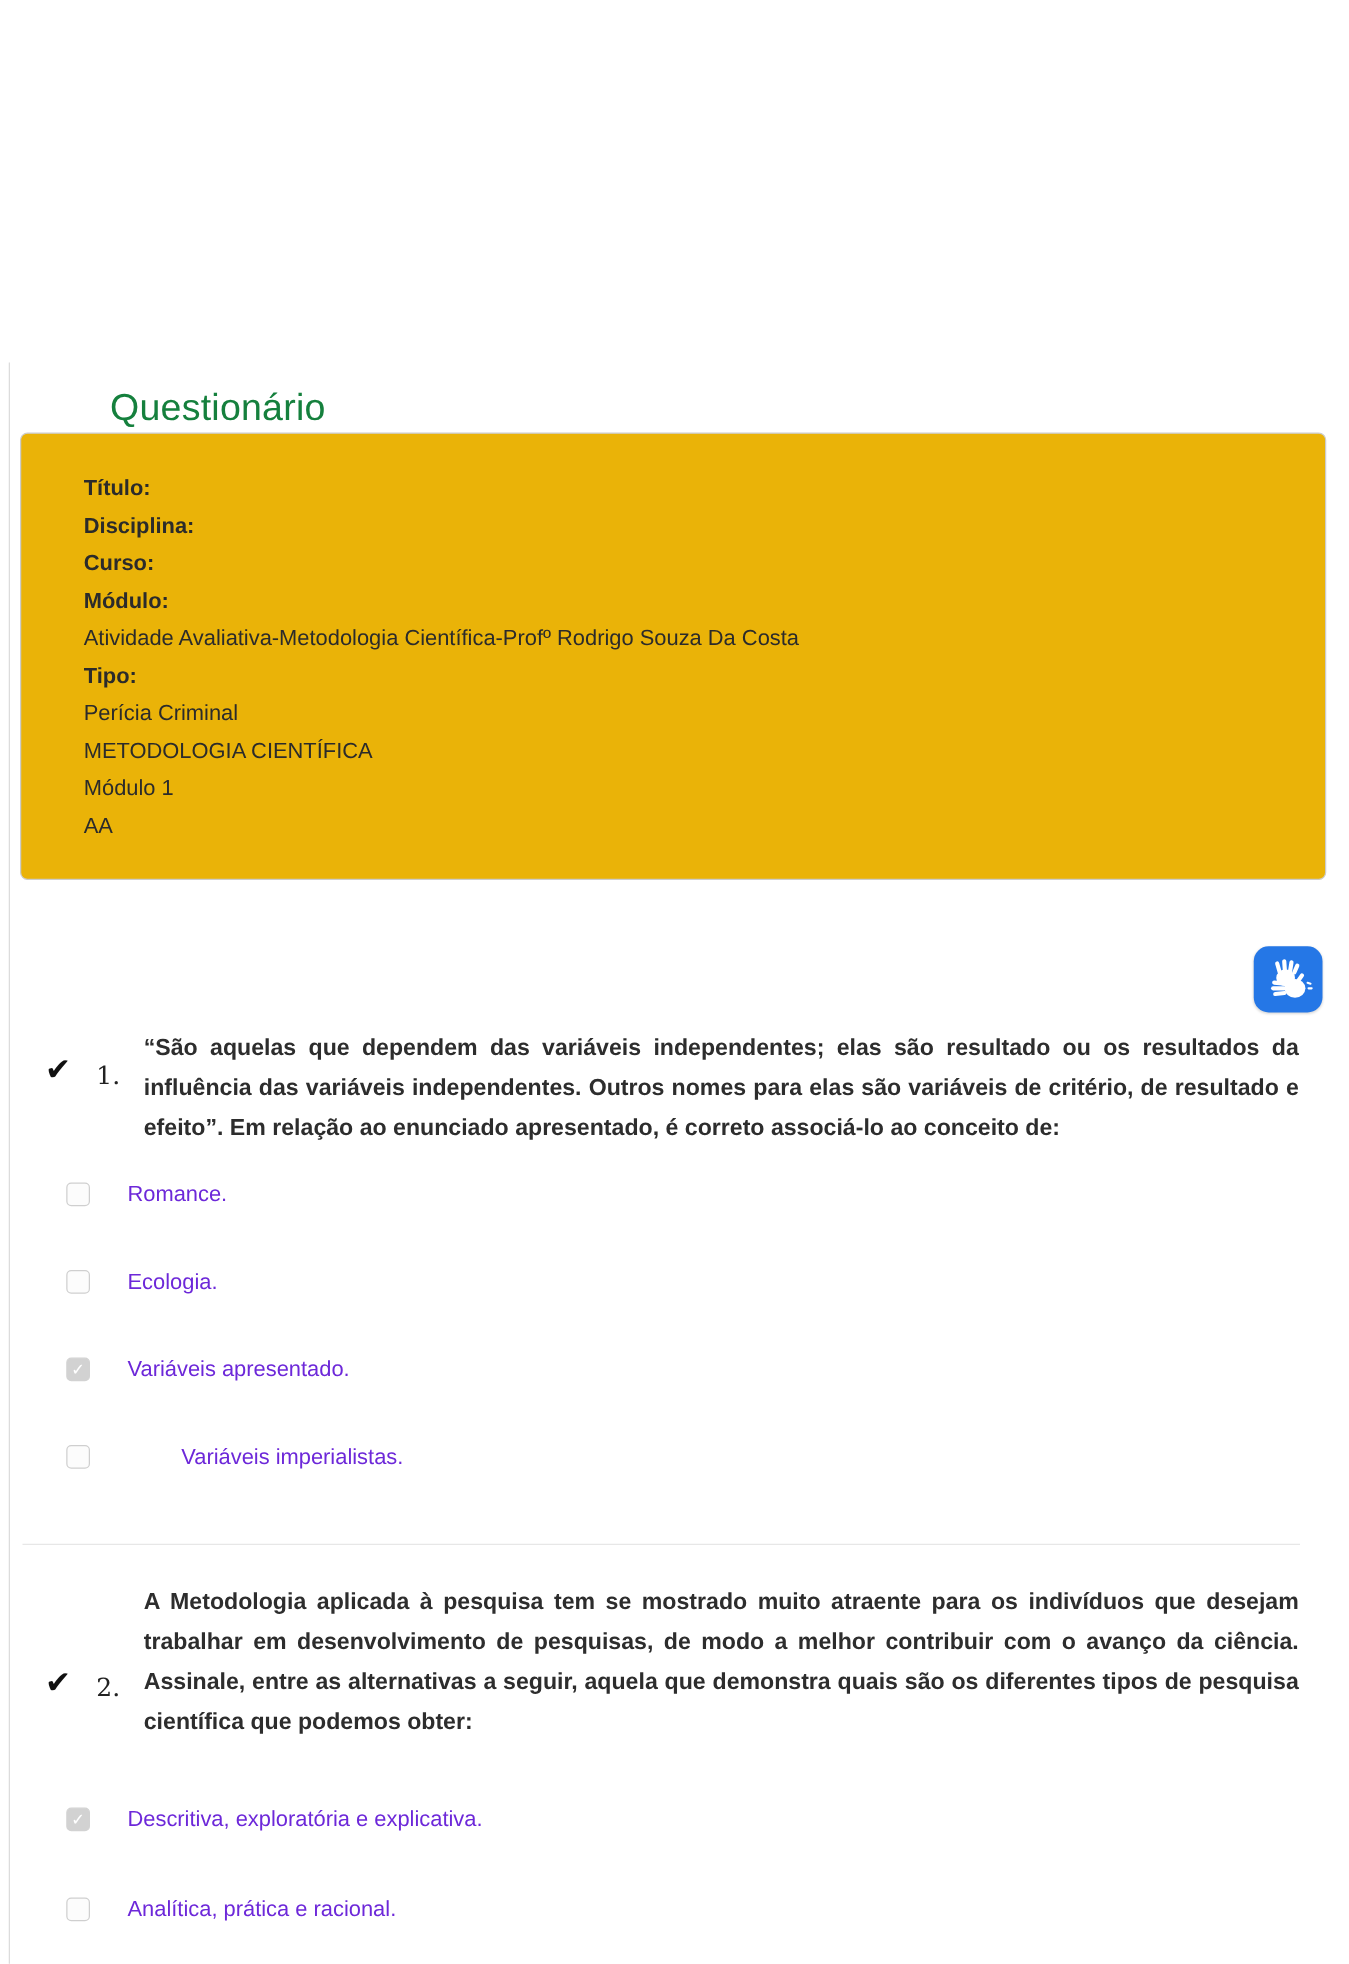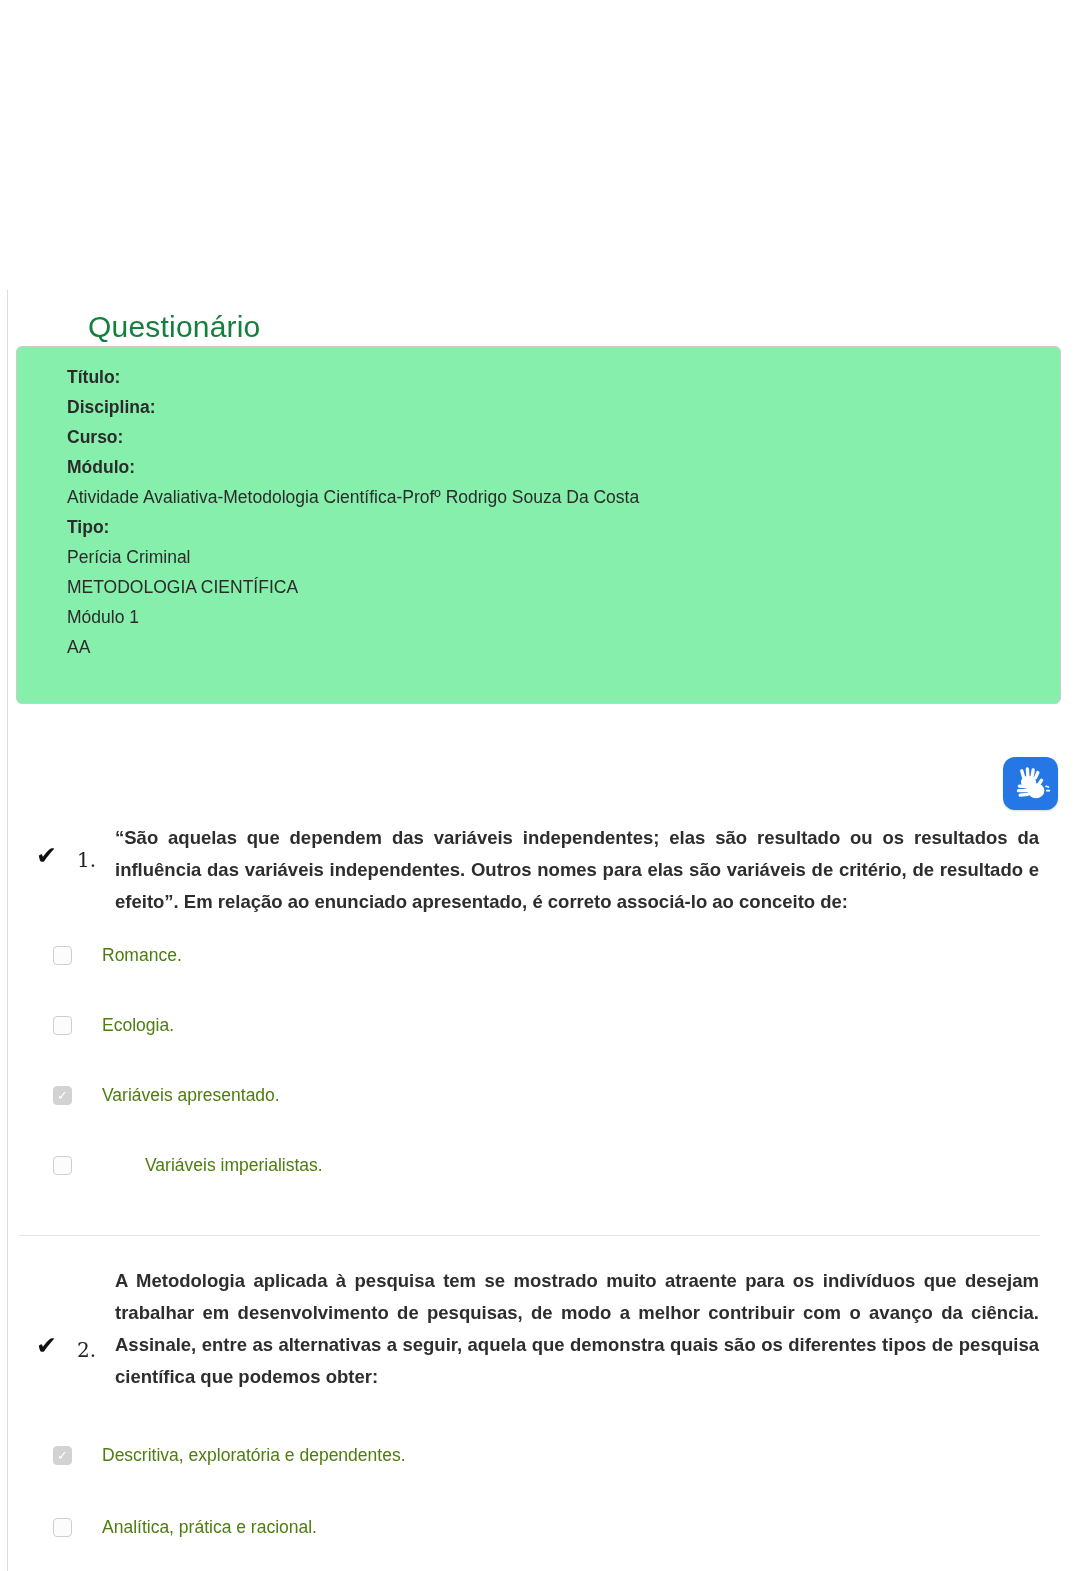--- a/index.html
+++ b/index.html
@@ -13,22 +13,22 @@
   .left-rule{
     position:absolute;left:7px;top:290px;width:1px;height:1281px;
     background:#dcdcdc;
   }
   .page-title{
     position:absolute;left:88px;top:290px;
     font-size:30px;font-weight:400;color:#15803d;letter-spacing:.2px;
   }
   .info-card{
     position:absolute;left:16px;top:346px;width:1045px;height:358px;
-    border:1px solid #cccccc;border-radius:6px;background:#86efac;
-    box-sizing:border-box;padding:15px 50px;
+    border:1px solid #cccccc;border-radius:6px;background:#eab308;
+    box-sizing:border-box;padding:28px 50px;
   }
   .info-line{font-size:17.5px;line-height:30px;color:#2b2b2b;}
   .info-line.lbl{font-weight:700;}
   .vlibras-btn{
     position:absolute;left:1003px;top:757px;width:55px;height:53px;
     border-radius:12px;background:#2577e6;cursor:pointer;
     display:flex;align-items:center;justify-content:center;
     box-shadow:0 1px 2px rgba(0,0,0,.15);
   }
   .q-check{
@@ -62,21 +62,21 @@
     border:1px solid #cfcfcf;background:#fcfcfc;flex:0 0 auto;
     display:flex;align-items:center;justify-content:center;cursor:pointer;
   }
   .checkbox.checked{background:#d2d2d2;border-color:#d2d2d2;}
   .checkbox .tick{
     font-size:13px;line-height:13px;color:#ffffff;font-weight:700;
     visibility:hidden;
   }
   .checkbox.checked .tick{visibility:visible;}
   .option-label{
-    margin-left:30px;font-size:17.5px;color:#4d7c0f;cursor:pointer;
+    margin-left:30px;font-size:17.5px;color:#6d28d9;cursor:pointer;
   }
   .o1a{top:945px;} .o1b{top:1015px;} .o1c{top:1085px;} .o1d{top:1155px;gap:43px;}
   .o2a{top:1445px;} .o2b{top:1517px;}
 </style>
 </head>
 <body>
 
 <div class="left-rule"></div>
 
 <h1 class="page-title">Questionário</h1>
@@ -147,20 +147,20 @@
 <div class="divider"></div>
 
 <span class="q-check q2-check">✔</span>
 <span class="q-num q2-num">2.</span>
 <div class="q-text q2-text">A Metodologia aplicada à pesquisa tem se mostrado muito atraente para os indivíduos que desejam trabalhar em desenvolvimento de pesquisas, de modo a melhor contribuir com o avanço da ciência. Assinale, entre as alternativas a seguir, aquela que demonstra quais são os diferentes tipos de pesquisa científica que podemos obter:</div>
 
 <div class="option-row o2a">
   <span class="checkbox checked">
       <span class="tick">✓</span>
     </span>
-  <span class="option-label">Descritiva, exploratória e dependentes.</span>
+  <span class="option-label">Descritiva, exploratória e explicativa.</span>
 </div>
 <div class="option-row o2b">
   <span class="checkbox">
       <span class="tick">✓</span>
     </span>
   <span class="option-label">Analítica, prática e racional.</span>
 </div>
 
 </body></html>

